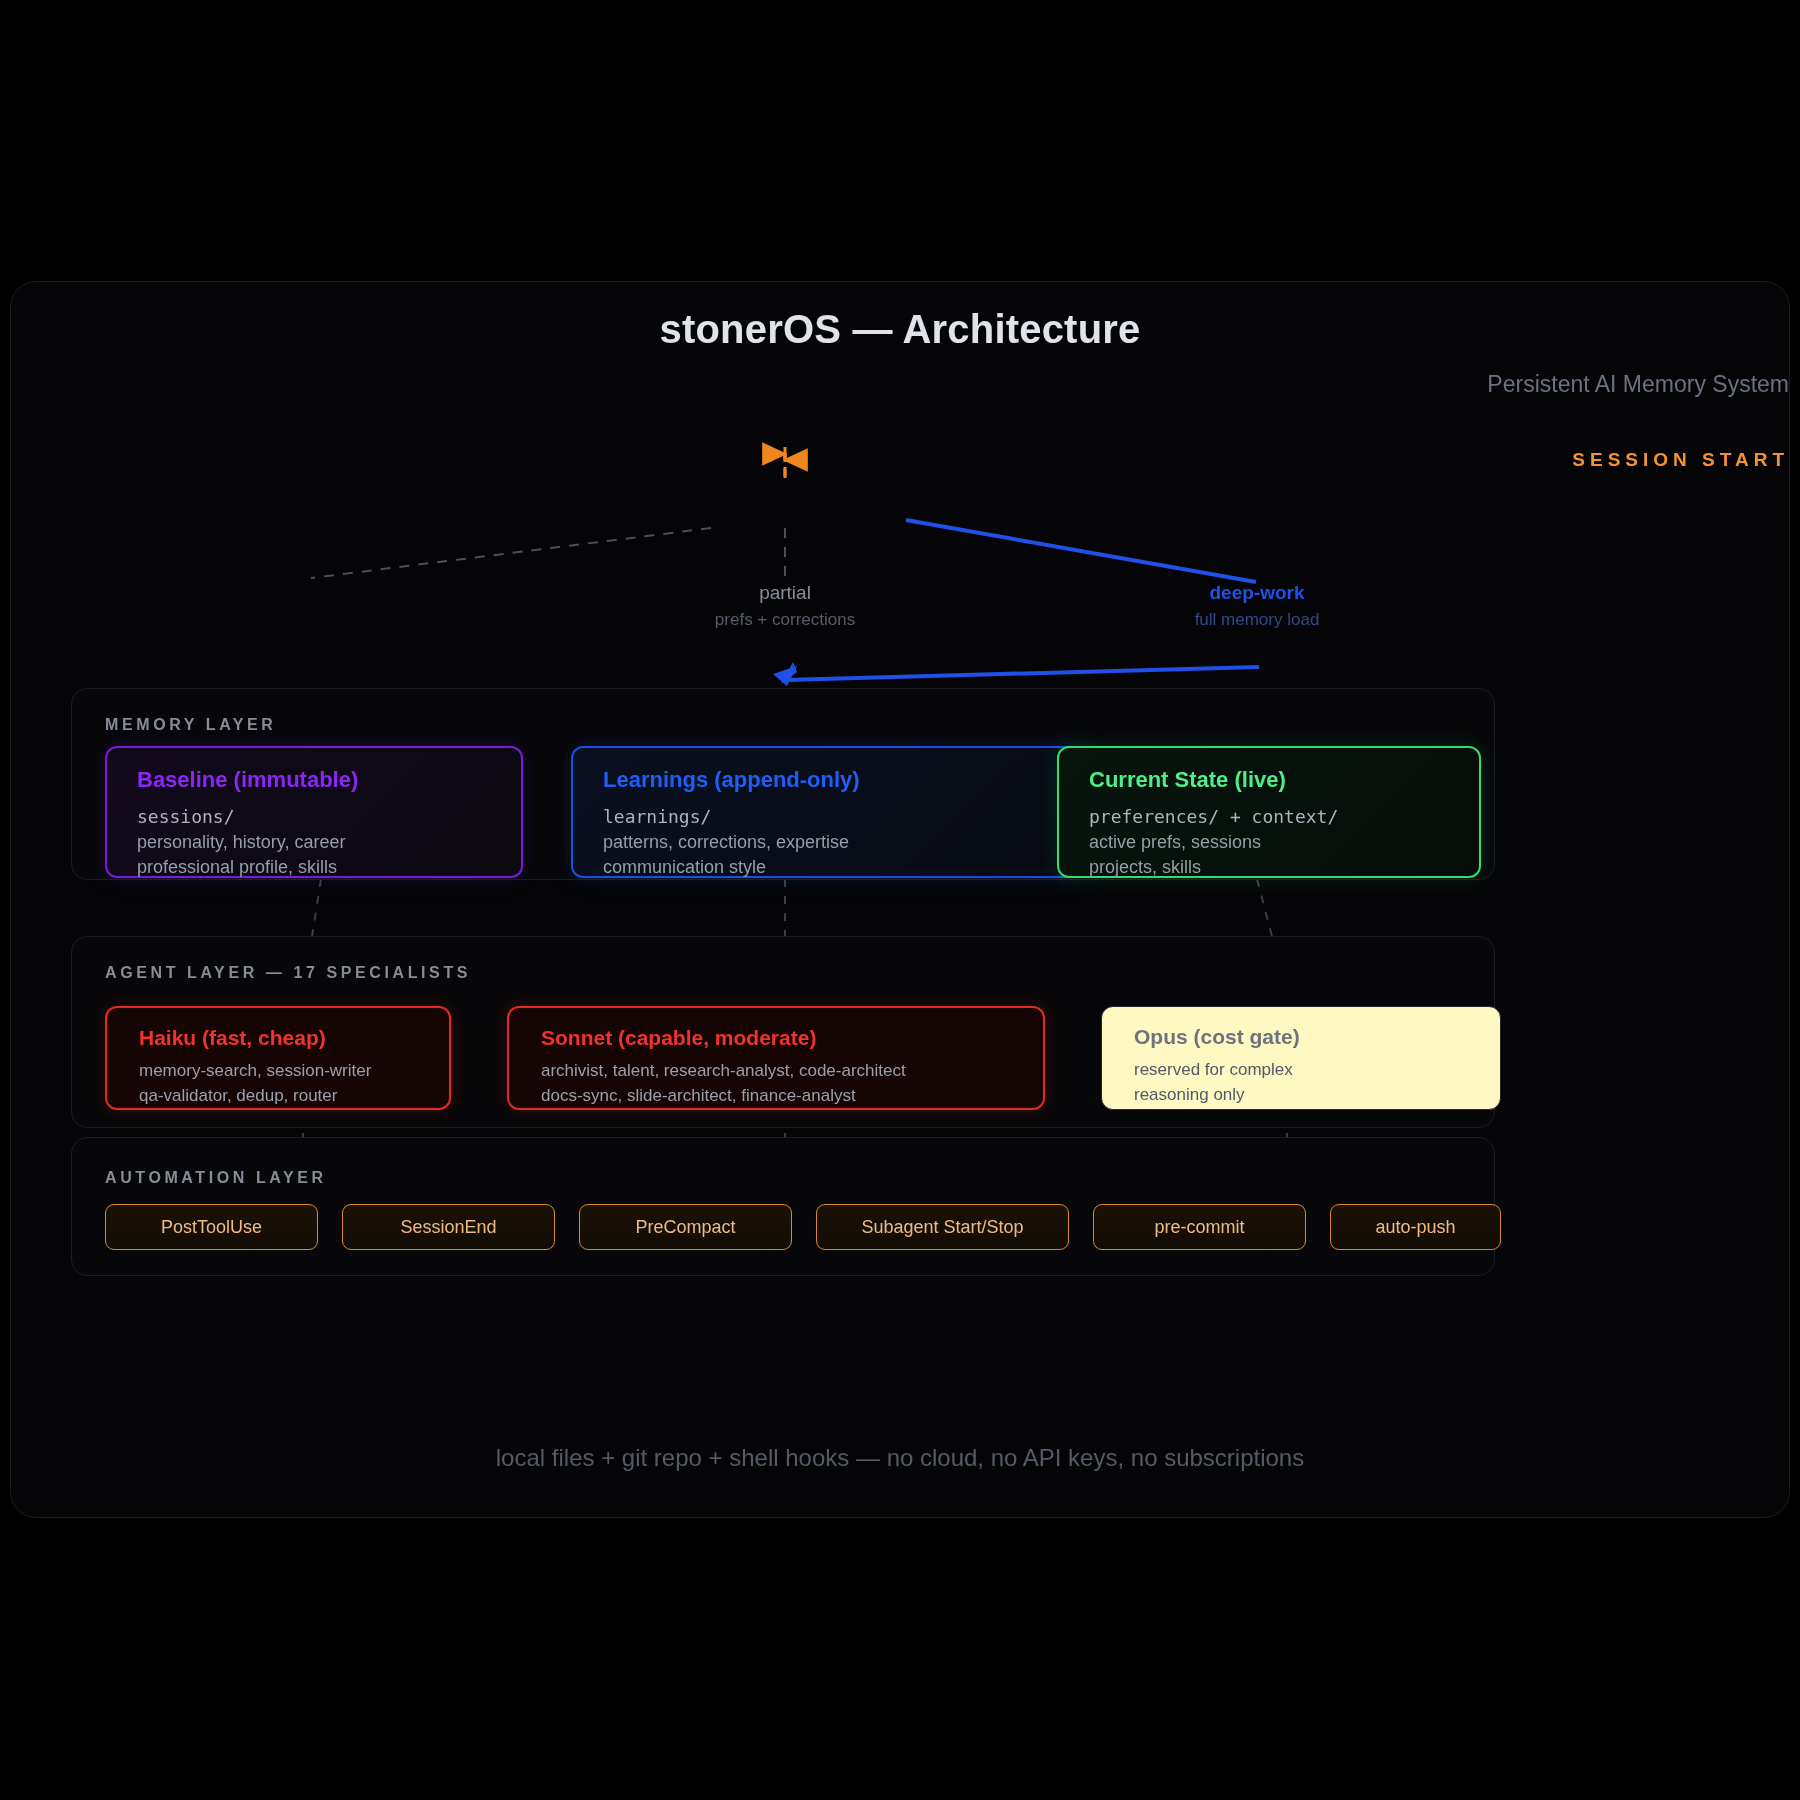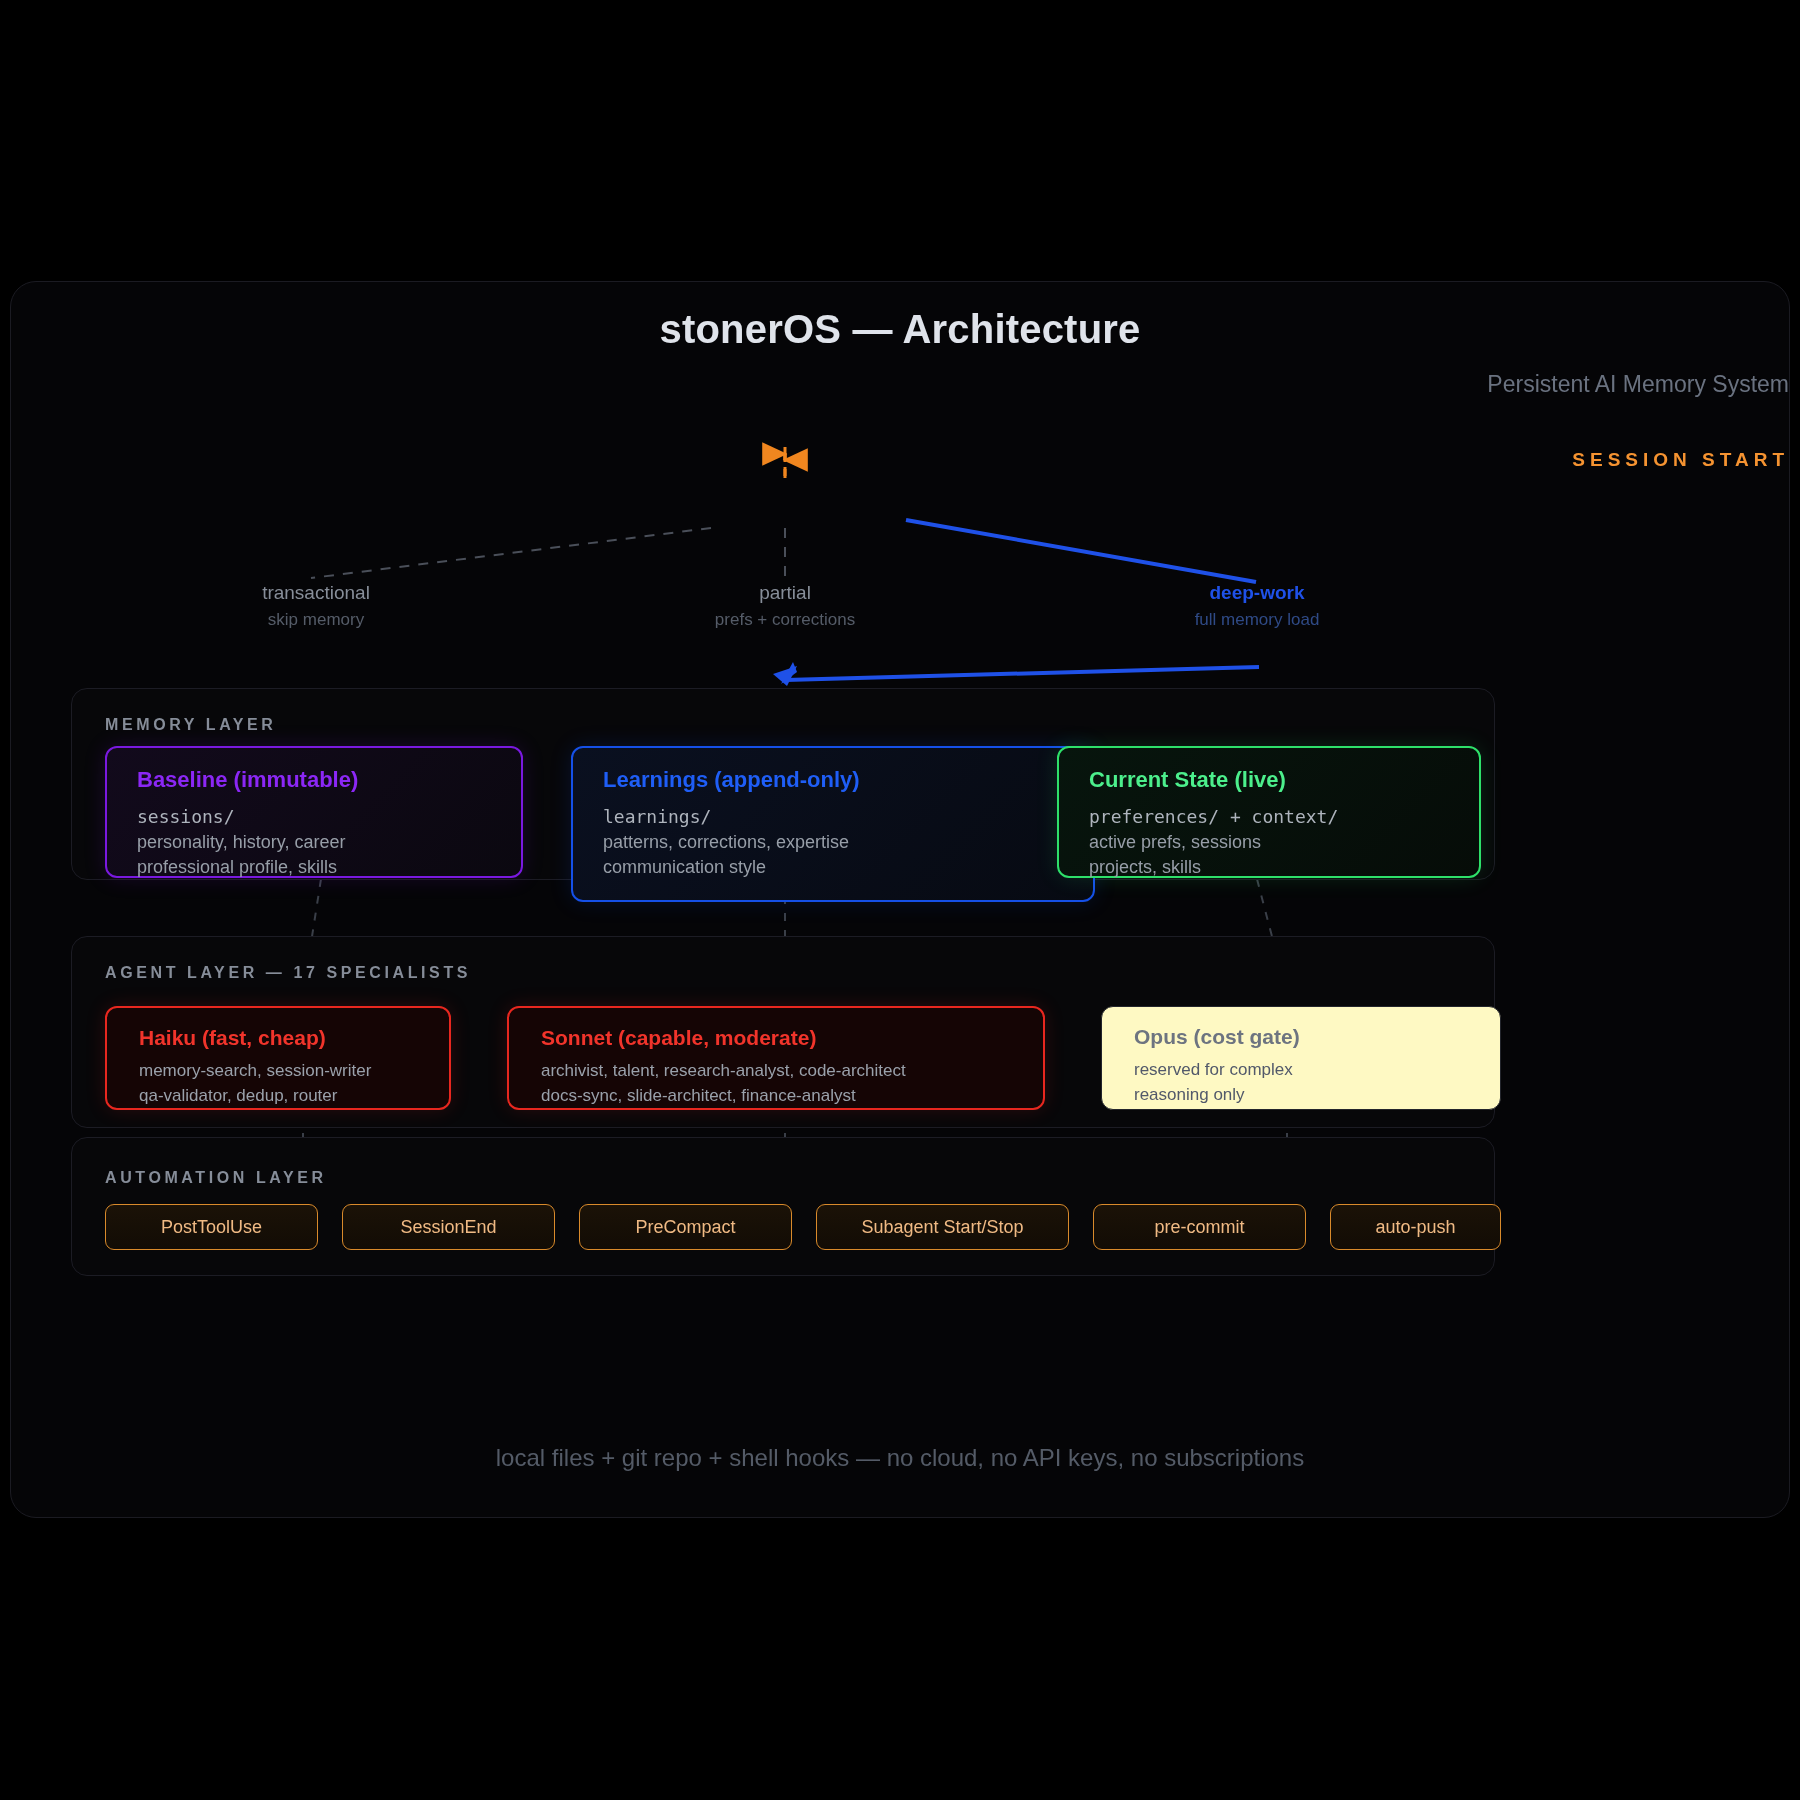--- a/index.html
+++ b/index.html
@@ -126,44 +126,40 @@
     <line x1="310" y1="597" x2="292" y2="712" stroke="#3a3f48" stroke-width="2" stroke-dasharray="8 9"></line>
     <line x1="774" y1="597" x2="774" y2="712" stroke="#3a3f48" stroke-width="2" stroke-dasharray="8 9"></line>
     <line x1="1246" y1="597" x2="1276" y2="712" stroke="#3a3f48" stroke-width="2" stroke-dasharray="8 9"></line>
 
     <line x1="292" y1="800" x2="292" y2="855" stroke="#3a3f48" stroke-width="2" stroke-dasharray="8 9"></line>
     <line x1="774" y1="800" x2="774" y2="855" stroke="#3a3f48" stroke-width="2" stroke-dasharray="8 9"></line>
     <line x1="1276" y1="800" x2="1276" y2="855" stroke="#3a3f48" stroke-width="2" stroke-dasharray="8 9"></line>
   </svg>
 
 
-  <div class="branch" style="left:165px;top:300px;">
-    <div class="b-top">transactional</div>
-    <div class="b-sub">skip memory</div>
-  </div>
   <div class="branch" style="left:634px;top:300px;">
     <div class="b-top">partial</div>
     <div class="b-sub">prefs + corrections</div>
   </div>
   <div class="branch dw" style="left:1106px;top:300px;">
     <div class="b-top">deep-work</div>
     <div class="b-sub">full memory load</div>
   </div>
 
   <div class="layer" style="left:60px;top:406px;width:1424px;height:192px;"></div>
   <div class="layer-title" style="left:94px;top:434px;">MEMORY LAYER</div>
 
   <div class="card c-baseline" style="left:94px;top:464px;width:418px;height:132px;">
     <h3>Baseline (immutable)</h3>
     <div class="mono">sessions/</div>
     <div class="ln">personality, history, career</div>
     <div class="ln">professional profile, skills</div>
   </div>
 
-  <div class="card c-learnings" style="left:560px;top:464px;width:524px;height:156px;">
+  <div class="card c-learnings" style="left:560px;top:464px;width:524px;height:132px;">
     <h3>Learnings (append-only)</h3>
     <div class="mono">learnings/</div>
     <div class="ln">patterns, corrections, expertise</div>
     <div class="ln">communication style</div>
   </div>
 
   <div class="card c-state" style="left:1046px;top:464px;width:424px;height:132px;">
     <h3>Current State (live)</h3>
     <div class="mono">preferences/ + context/</div>
     <div class="ln">active prefs, sessions</div>

